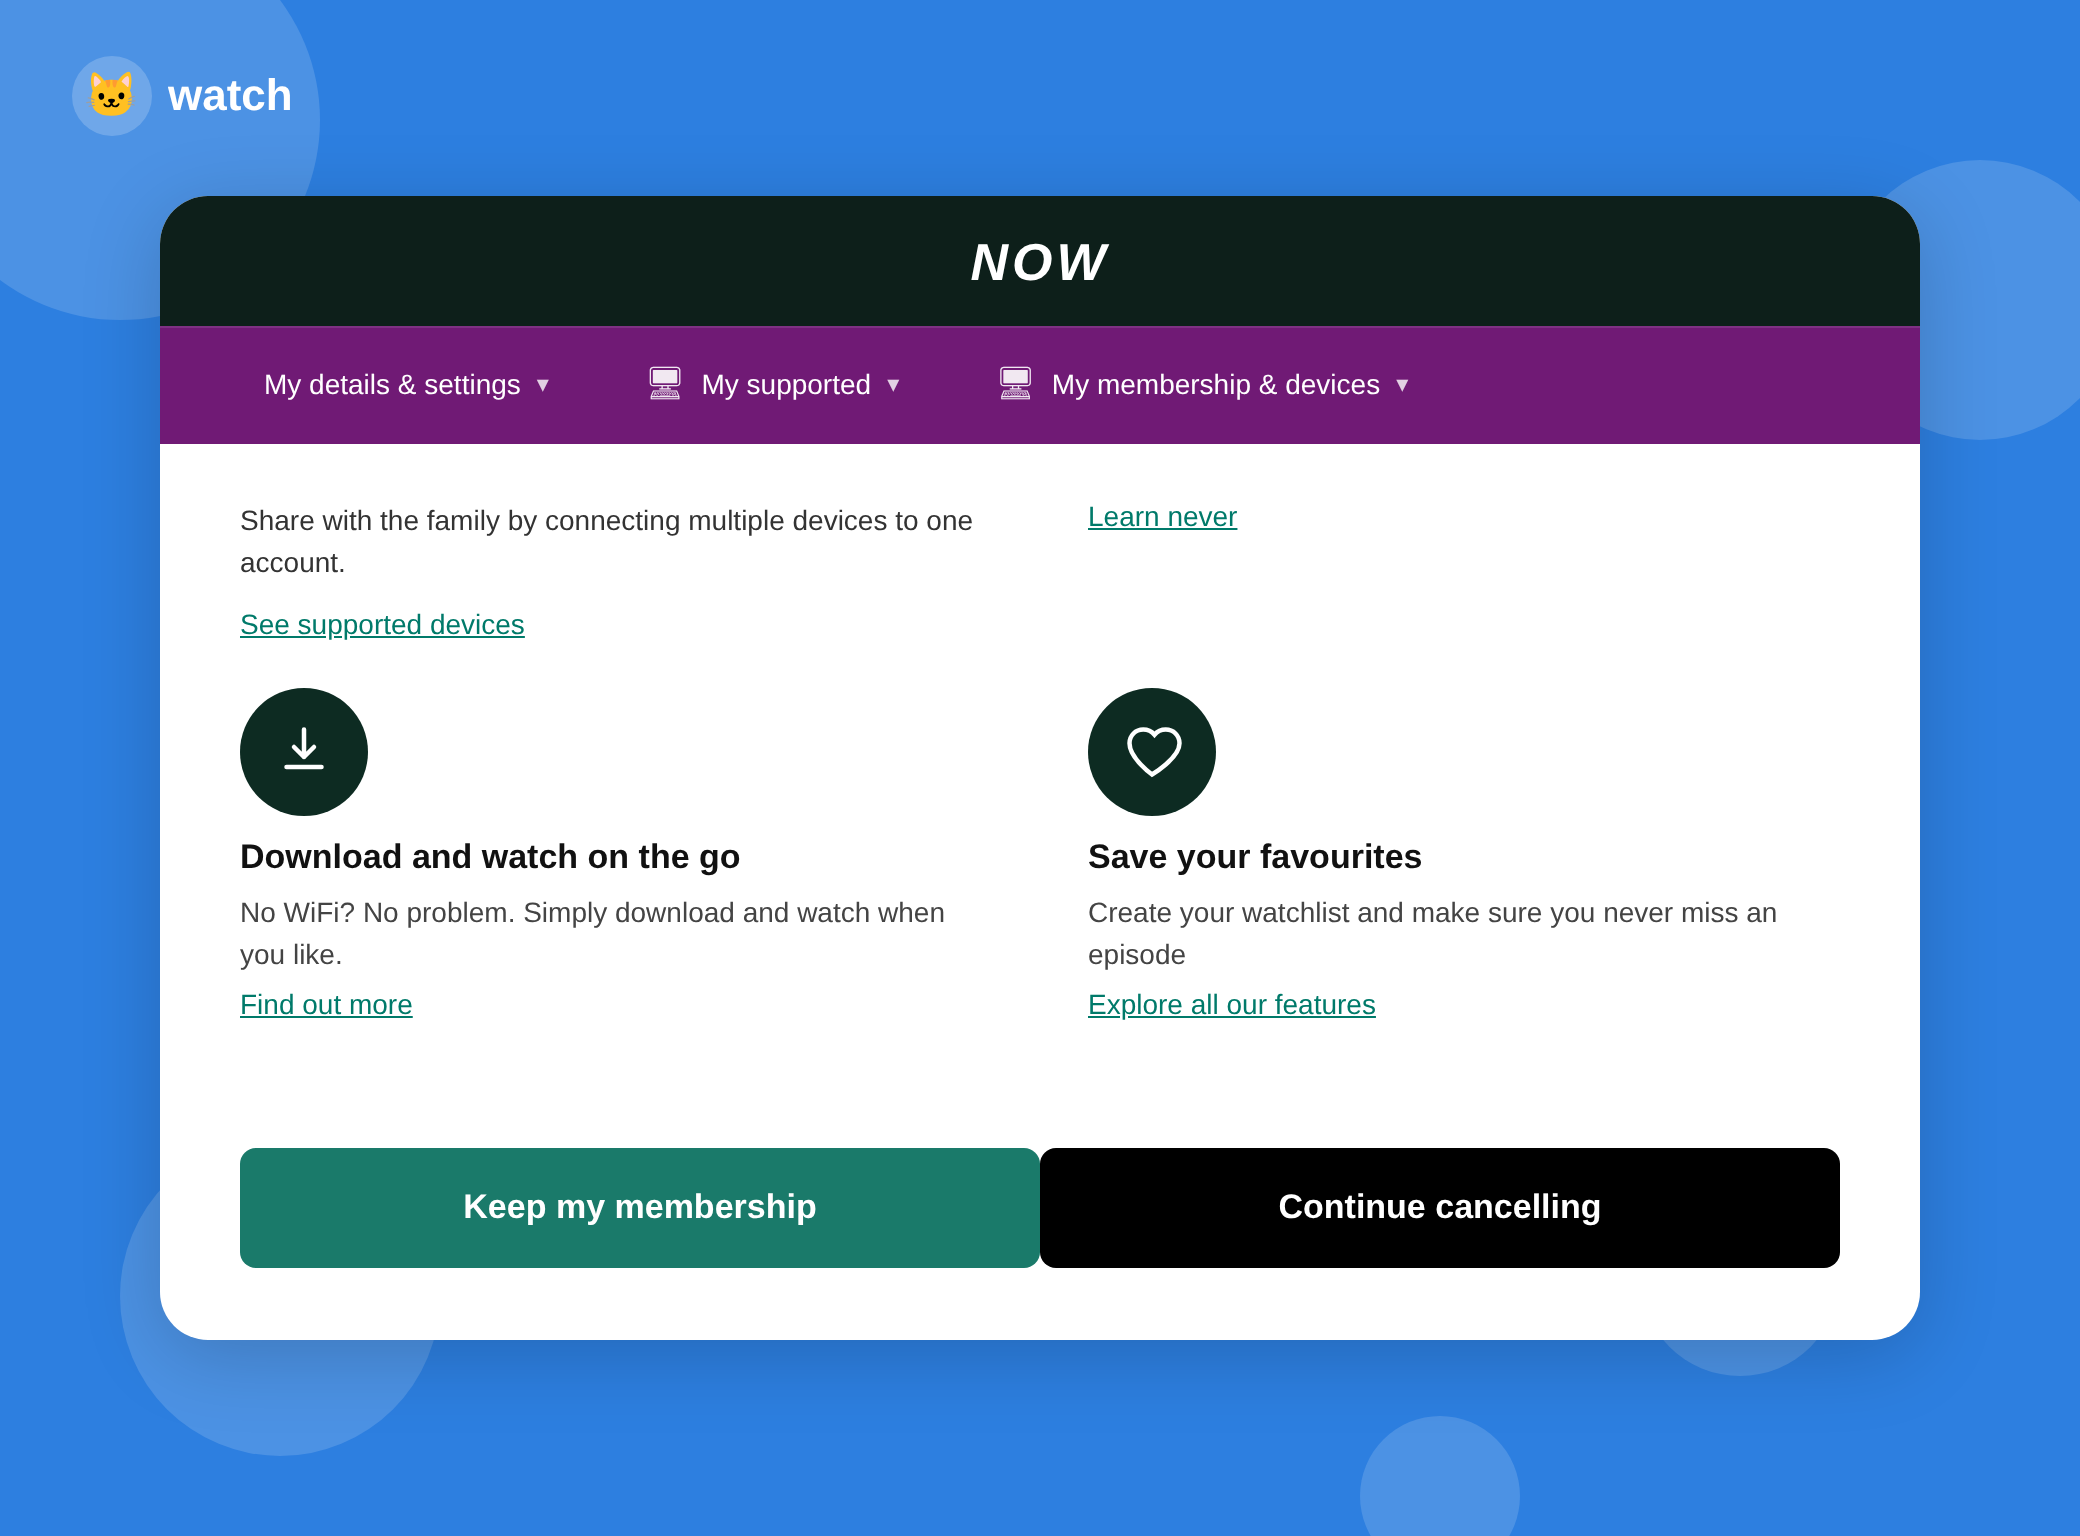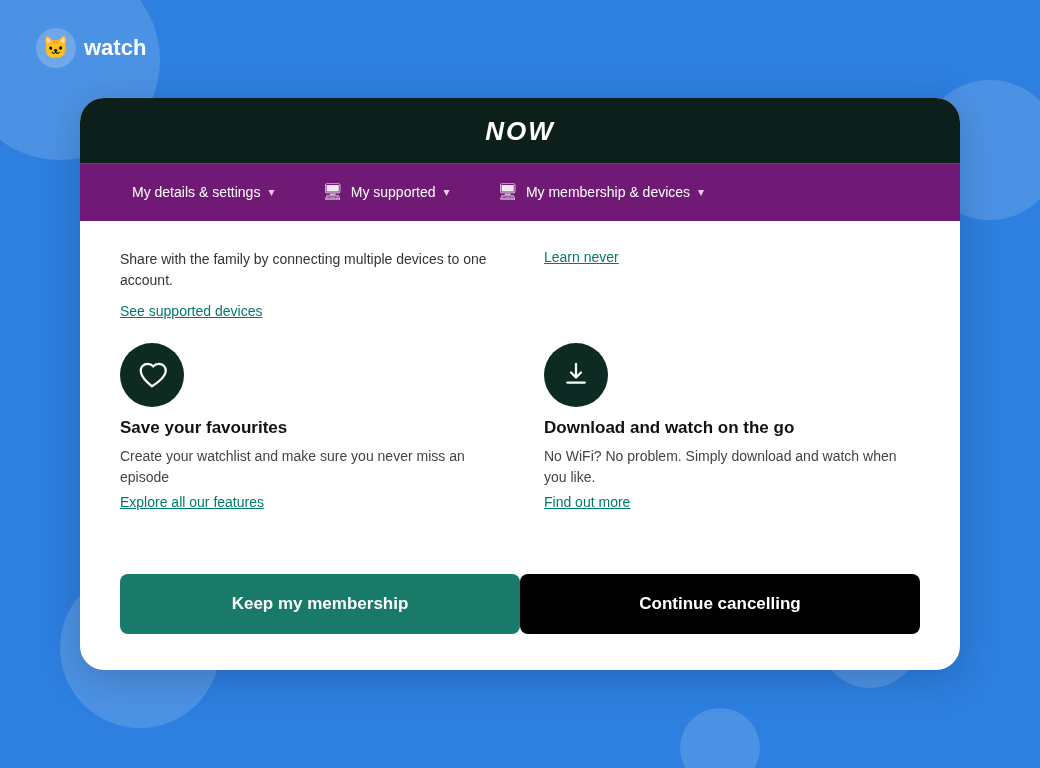--- a/index.html
+++ b/index.html
@@ -233,46 +233,46 @@
   <div class="content">
     <div class="features-grid">
 
       <div class="feature-card">
         <p class="feature-intro-text">Share with the family by connecting multiple devices to one account.</p>
         <a class="feature-link">See supported devices</a>
       </div>
 
       <div class="feature-card">
         <a class="feature-link">Learn never</a>
-      </div>
-
-      <div class="feature-card">
-        <div class="feature-icon-circle">
-          <svg viewBox="0 0 24 24">
-            <path d="M12 21C12 21 3 14.5 3 8.5C3 5.42 5.42 3 8.5 3C10.24 3 11.91 3.81 13 5.08C14.09 3.81 15.76 3 17.5 3C20.58 3 23 5.42 23 8.5C23 14.5 12 21 12 21Z" stroke="white" stroke-width="1.8" fill="none"></path>
-          </svg>
-        </div>
-        <h3 class="feature-title">Save your favourites</h3>
-        <p class="feature-desc">Create your watchlist and make sure you never miss an episode</p>
-        <a class="feature-link">Explore all our features</a>
       </div>
 
       <div class="feature-card">
         <div class="feature-icon-circle">
           <svg viewBox="0 0 24 24">
             <path d="M12 3v11M12 14l-4-4M12 14l4-4" stroke="white" stroke-width="1.8" stroke-linecap="round"></path>
             <path d="M5 18h14" stroke="white" stroke-width="1.8" stroke-linecap="round"></path>
             <rect x="3" y="18" width="18" height="3" rx="1" fill="none" stroke="white" stroke-width="0"></rect>
           </svg>
         </div>
         <h3 class="feature-title">Download and watch on the go</h3>
         <p class="feature-desc">No WiFi? No problem. Simply download and watch when you like.</p>
         <a class="feature-link">Find out more</a>
       </div>
 
+      <div class="feature-card">
+        <div class="feature-icon-circle">
+          <svg viewBox="0 0 24 24">
+            <path d="M12 21C12 21 3 14.5 3 8.5C3 5.42 5.42 3 8.5 3C10.24 3 11.91 3.81 13 5.08C14.09 3.81 15.76 3 17.5 3C20.58 3 23 5.42 23 8.5C23 14.5 12 21 12 21Z" stroke="white" stroke-width="1.8" fill="none"></path>
+          </svg>
+        </div>
+        <h3 class="feature-title">Save your favourites</h3>
+        <p class="feature-desc">Create your watchlist and make sure you never miss an episode</p>
+        <a class="feature-link">Explore all our features</a>
+      </div>
+
     </div>
   </div>
 
   <div class="button-row">
     <button class="btn btn-keep">Keep my membership</button>
     <button class="btn btn-cancel">Continue cancelling</button>
   </div>
 
 </div>
 

